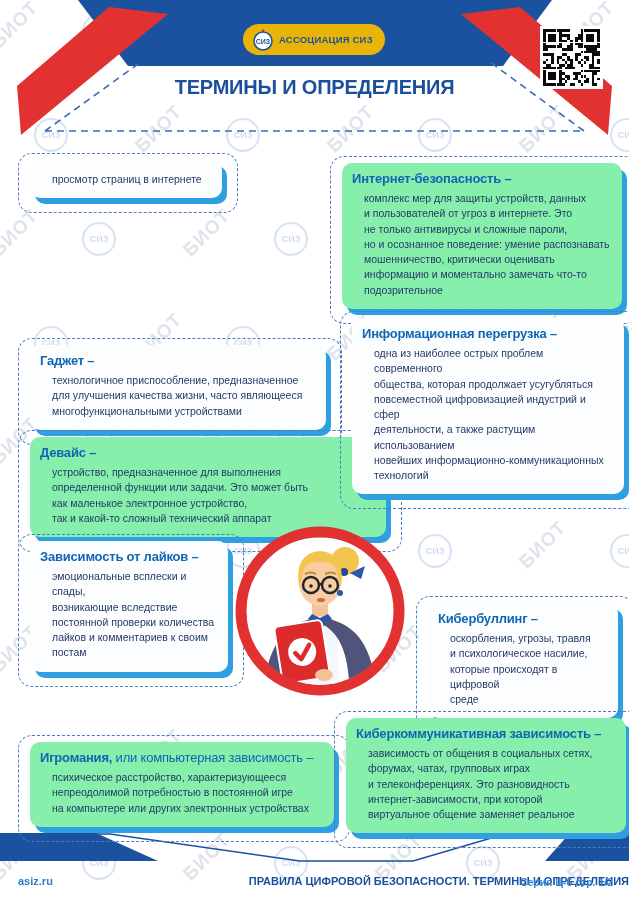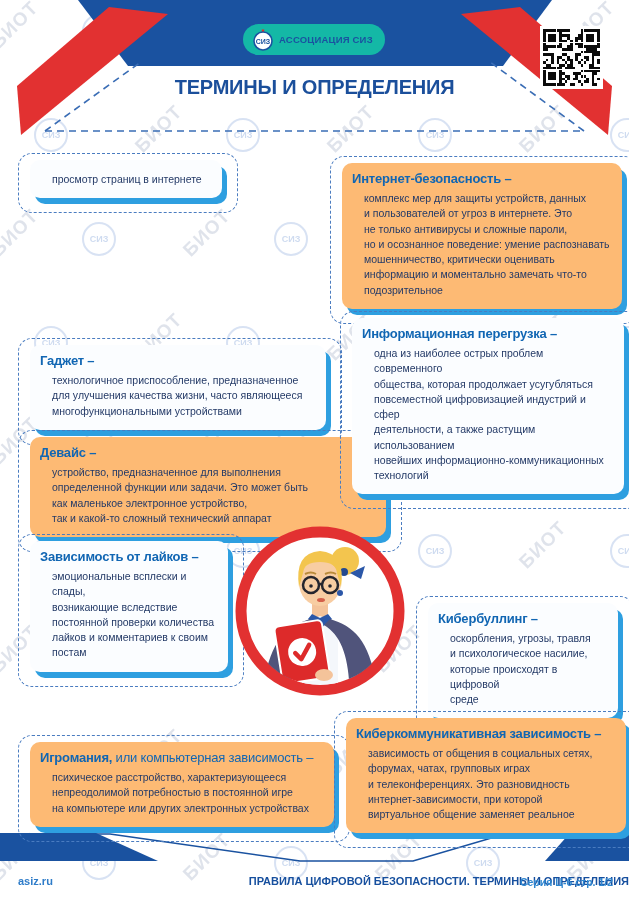--- a/index.html
+++ b/index.html
@@ -10,37 +10,37 @@
   .wm-layer{position:absolute;inset:0;z-index:0;pointer-events:none;}
   .wm-text{position:absolute;transform:rotate(-45deg);font-weight:bold;font-size:19px;
            color:rgba(150,162,188,0.30);letter-spacing:1px;}
   .wm-logo{position:absolute;width:30px;height:30px;border:2px solid rgba(125,160,215,0.30);
            border-radius:50%;color:rgba(125,160,215,0.38);font-size:9px;font-weight:bold;
            display:flex;align-items:center;justify-content:center;}
 
   .decor{position:absolute;left:0;z-index:1;}
 
   
-  .logo-pill{position:absolute;left:243px;top:24px;width:142px;height:31px;background:#14b8a6;
+  .logo-pill{position:absolute;left:243px;top:24px;width:142px;height:31px;background:#eab308;
              border-radius:17px;z-index:2;display:flex;align-items:center;gap:4px;padding:0 8px;box-sizing:border-box;}
   .logo-text{font-size:9.5px;font-weight:bold;color:#1a52a0;letter-spacing:.2px;white-space:nowrap;}
 
   
   .qr{position:absolute;left:540px;top:26px;width:63px;height:63px;background:#ffffff;z-index:2;}
   .qr-inner{position:absolute;left:3px;top:3px;width:57px;height:57px;}
   .qm{position:absolute;width:2.7px;height:2.7px;background:#0b0b0b;}
 
   
   .main-title{position:absolute;left:0;top:74px;width:629px;text-align:center;z-index:2;
               color:#1b4f9b;font-weight:bold;font-size:20px;line-height:26px;letter-spacing:-0.2px;}
 
   
   .card{position:absolute;z-index:2;background:#fbfdff;border-radius:10px;
         box-shadow:5px 6px 0 0 #2e9fe0;padding:8px 12px 11px 10px;box-sizing:border-box;}
-  .card.tint{background:#fdba74;}
+  .card.tint{background:#86efac;}
   .card::before{content:"";position:absolute;left:-12px;top:-7px;right:-16px;bottom:-15px;
         border:1.5px dashed #4a7cc0;border-radius:14px;z-index:-1;}
   .term{color:#1166b3;font-weight:bold;font-size:13px;line-height:1.25;letter-spacing:-0.2px;}
   .term .light{font-weight:normal;}
   .term .light.block{display:block;}
   .def{margin:4px 0 0 12px;color:#243a67;font-size:10.5px;line-height:1.45;white-space:pre-line;}
 
   
   .illustration{position:absolute;left:232px;top:523px;z-index:3;}
 

